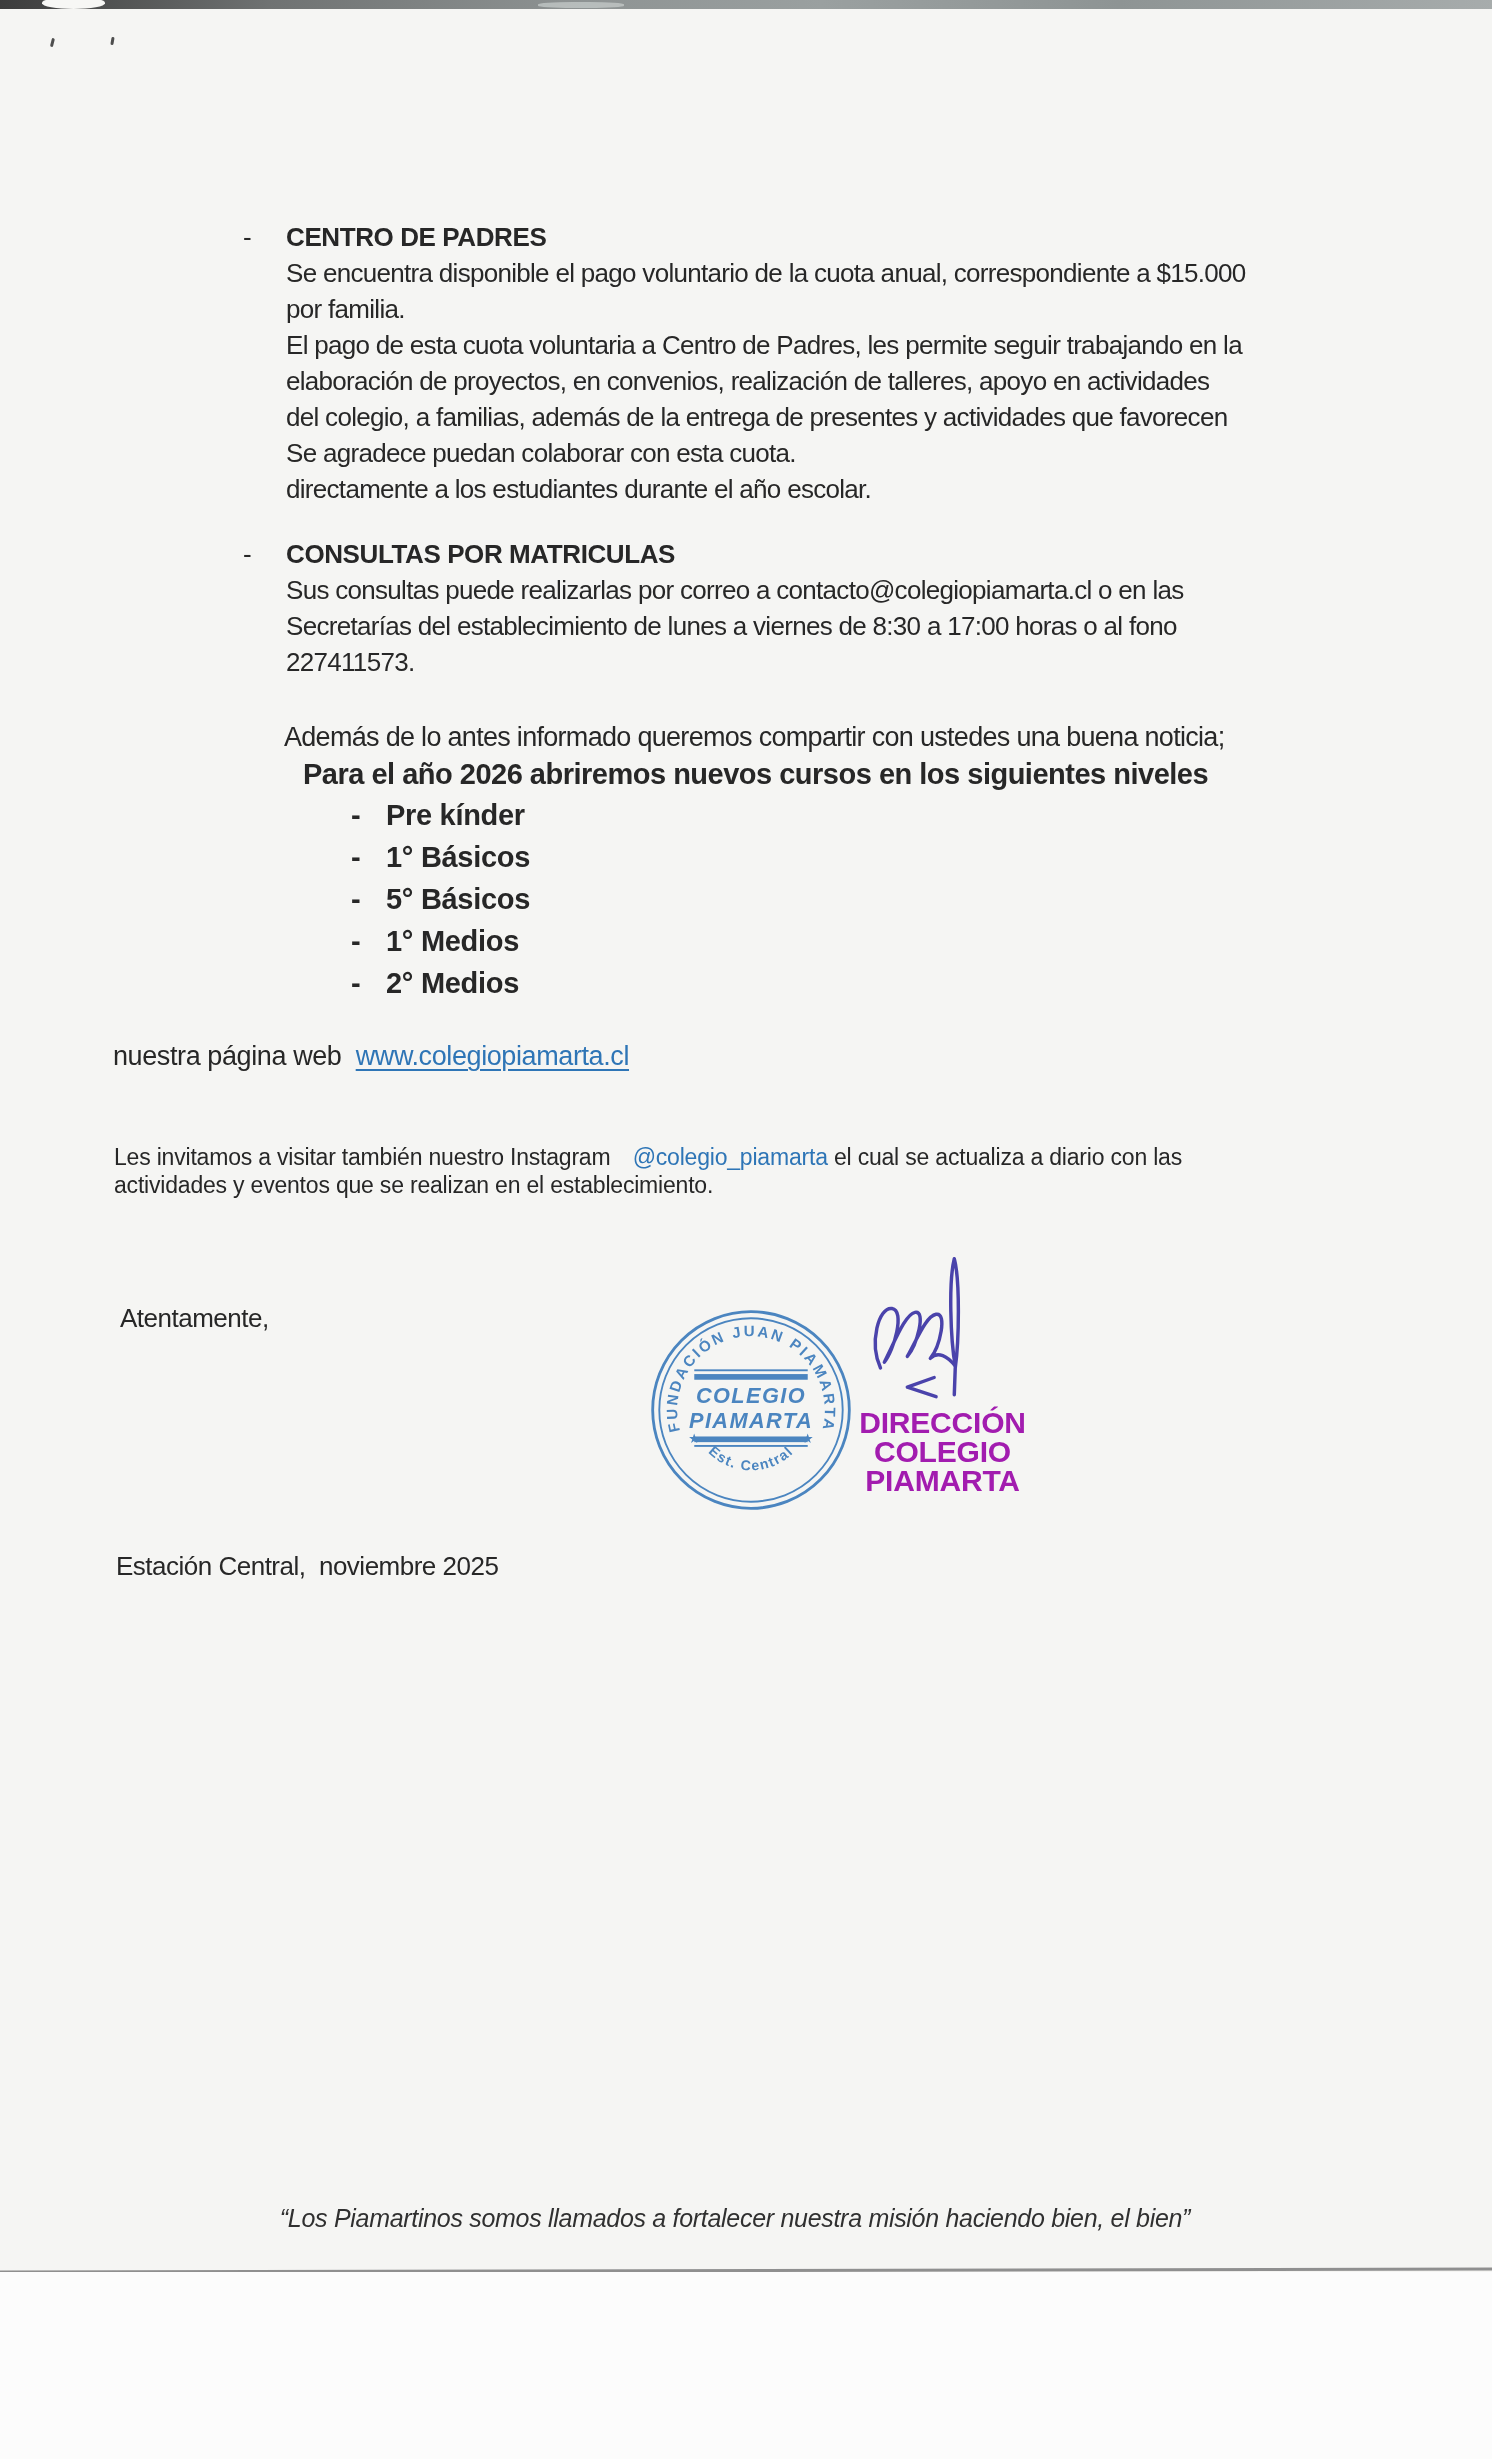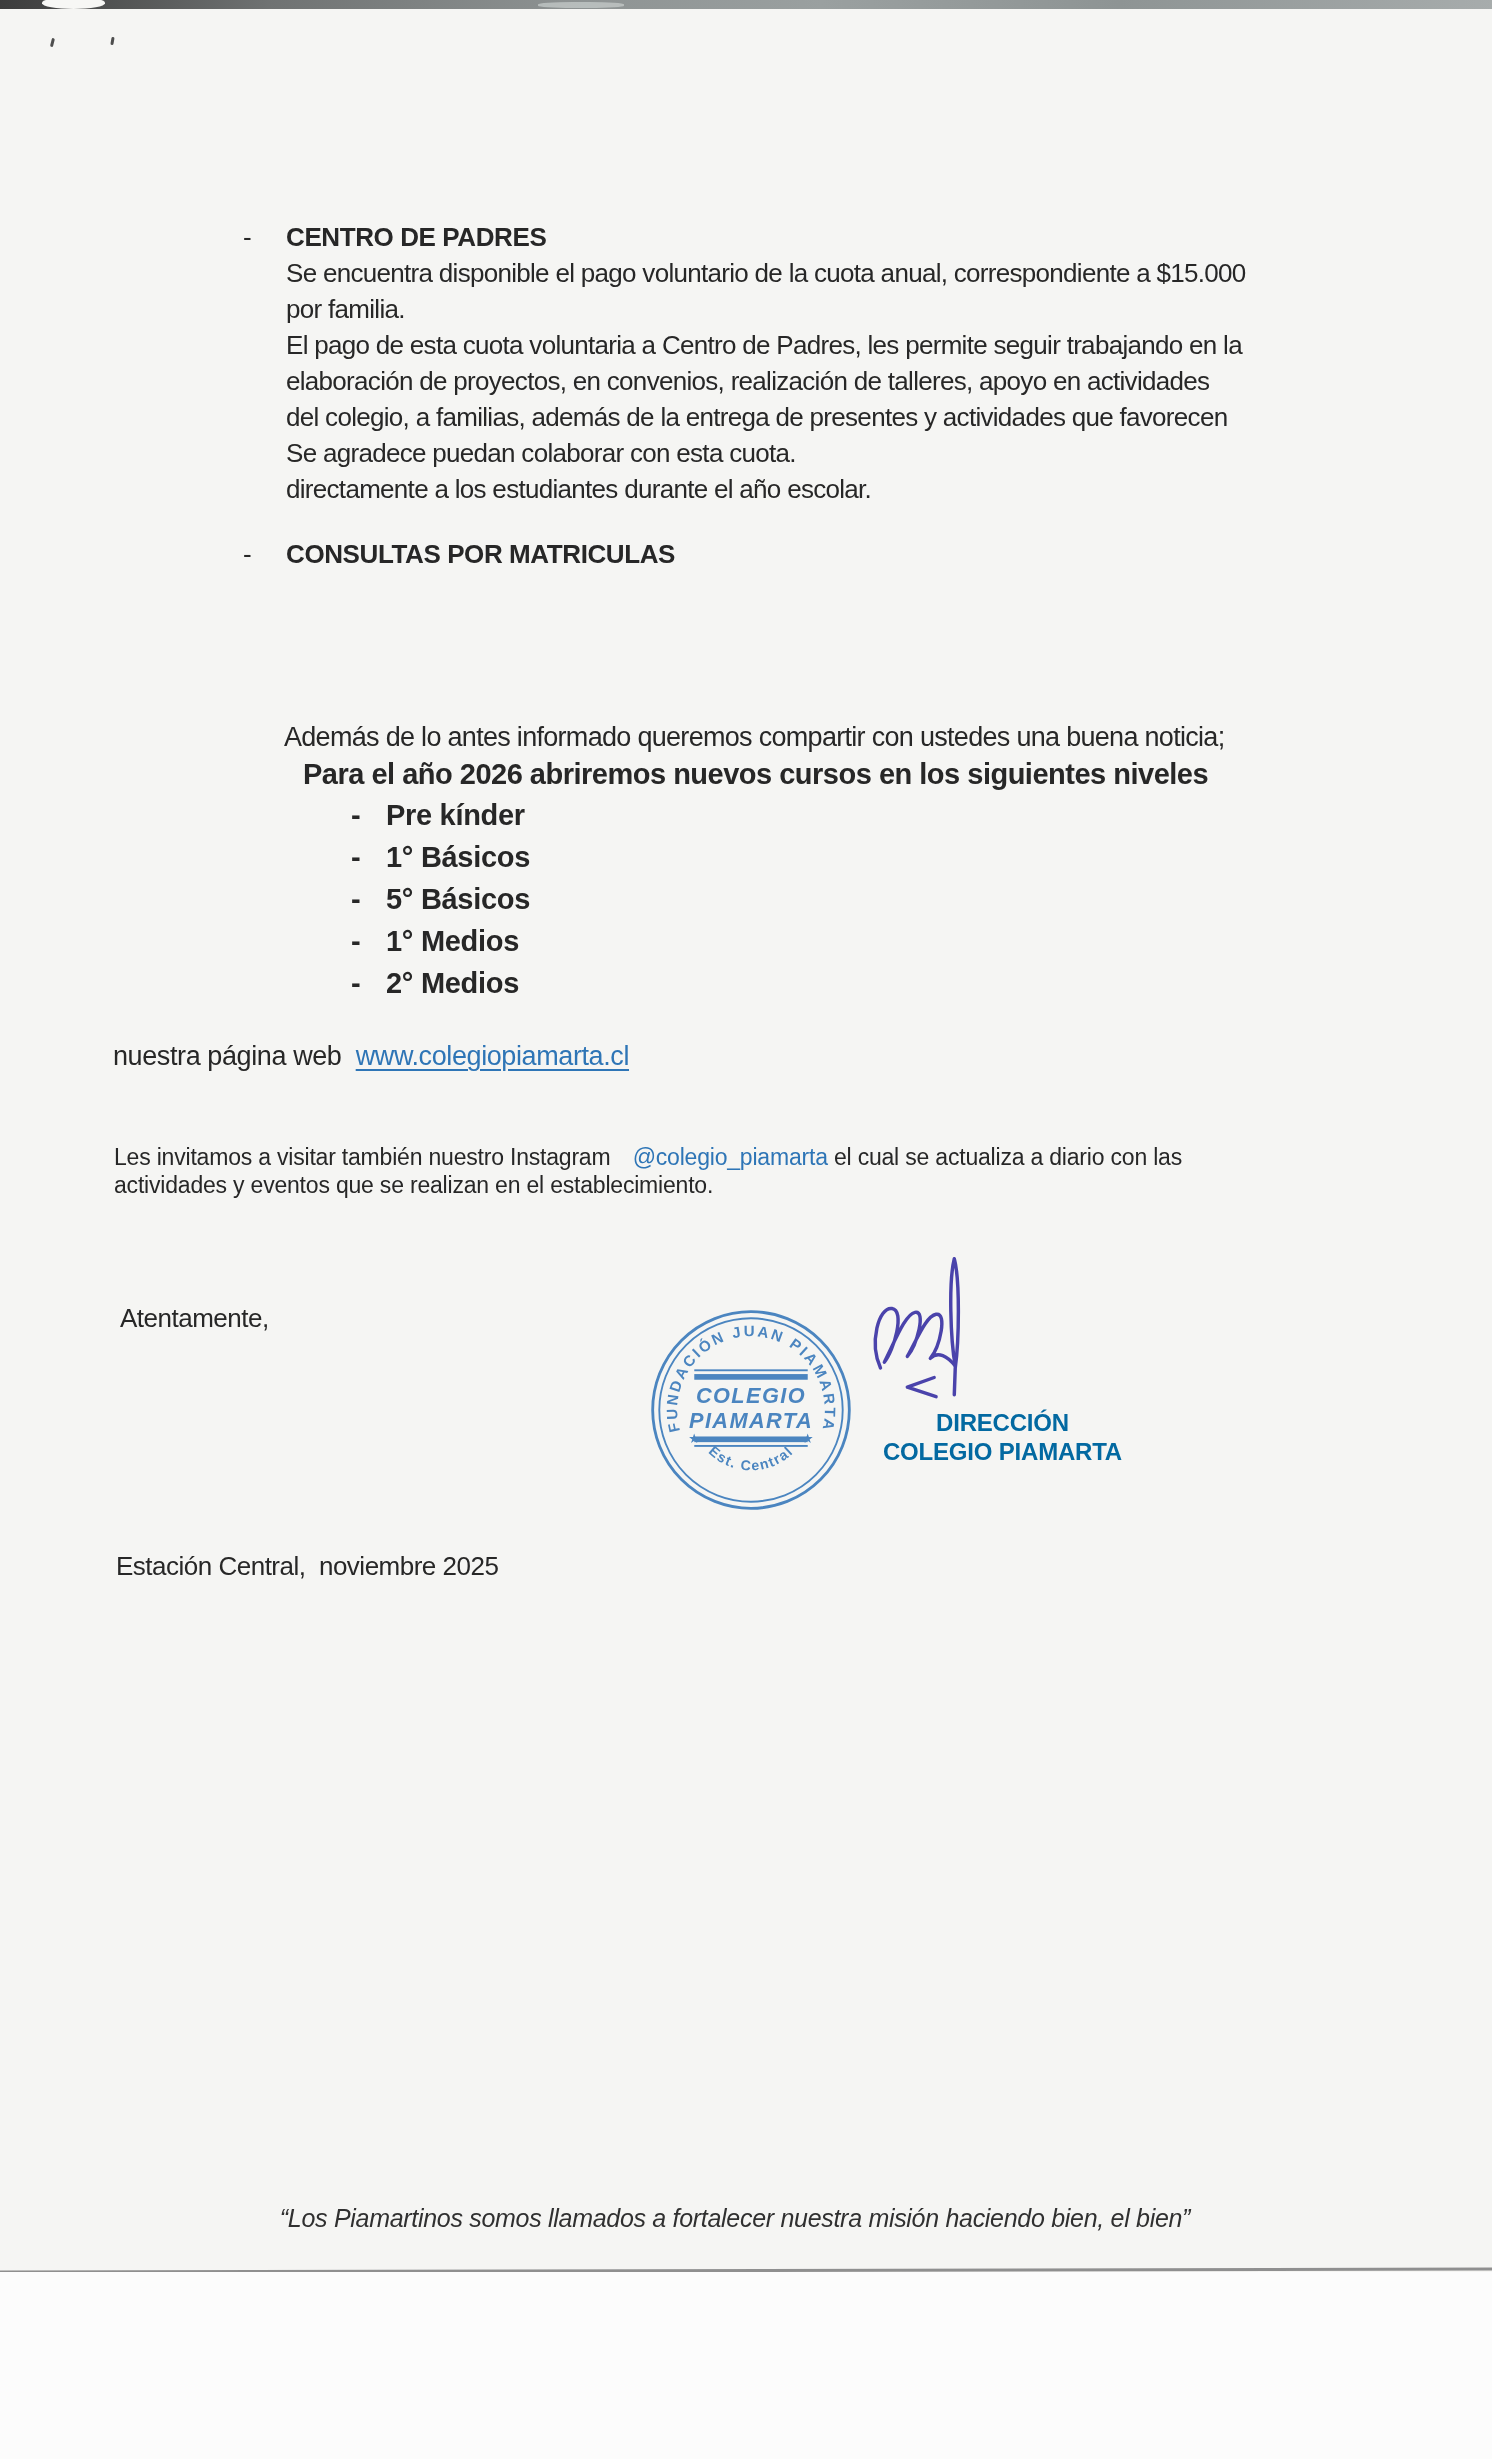--- a/index.html
+++ b/index.html
@@ -53,22 +53,22 @@
   .level-dash{width:35px;}
 
   
   .sae{left:113px;top:1038px;font-size:27px;letter-spacing:-0.4px;line-height:37px;}
   .insta{left:114px;top:1143px;font-size:23px;letter-spacing:-0.2px;line-height:28px;}
   a.doc-link{color:#2e75b6;text-decoration:underline;text-decoration-thickness:1.9px;text-underline-offset:3.8px;cursor:pointer;}
   .mention{color:#2e75b6;margin-left:16px;}
 
   
   .salutation{left:120px;top:1303px;font-size:26px;letter-spacing:-0.5px;}
-  .closing-block{left:856px;top:1408px;width:293px;text-align:center;
-    font-size:24px;font-weight:bold;letter-spacing:-0.2px;line-height:29px;color:#0369a1;}
+  .closing-block{left:796px;top:1408px;width:293px;text-align:center;
+    font-size:30px;font-weight:bold;letter-spacing:-0.2px;line-height:29px;color:#a21caf;}
   .place-date{left:116px;top:1528px;font-size:26px;letter-spacing:-0.5px;margin-top:23px;}
 
   
   .stamp{left:647px;top:1306px;width:208px;height:208px;opacity:.92;}
   .signature{left:863px;top:1251px;width:127px;height:161px;}
 
   
   .footer-quote{left:0;top:2204px;width:1470px;text-align:center;
     font-size:25px;font-style:italic;letter-spacing:-0.3px;color:#303030;}
 </style>
@@ -95,20 +95,25 @@
       <div class="line">Se agradece puedan colaborar con esta cuota.</div>
       <div class="line">directamente a los estudiantes durante el año escolar.</div>
     </div>
 </div>
 
 <div class="abs bullet-sec" style="top:536px">
   <div class="bullet-head">
     <span class="bullet-dash">-</span>
     <span>CONSULTAS POR MATRICULAS</span>
   </div>
+  <div class="bullet-lines body-txt">
+      <div class="line">Sus consultas puede realizarlas por correo a contacto@colegiopiamarta.cl o en las</div>
+      <div class="line">Secretarías del establecimiento de lunes a viernes de 8:30 a 17:00 horas o al fono</div>
+      <div class="line">227411573.</div>
+    </div>
 </div>
 
 <div class="abs announce-intro line">Además de lo antes informado queremos compartir con ustedes una buena noticia;</div>
 <div class="abs announce-head line">Para el año 2026 abriremos nuevos cursos en los siguientes niveles</div>
 <div class="abs levels">
     <div class="level-row">
     <span class="level-dash">-</span>
     <span class="line">Pre kínder</span>
   </div>
     <div class="level-row">

